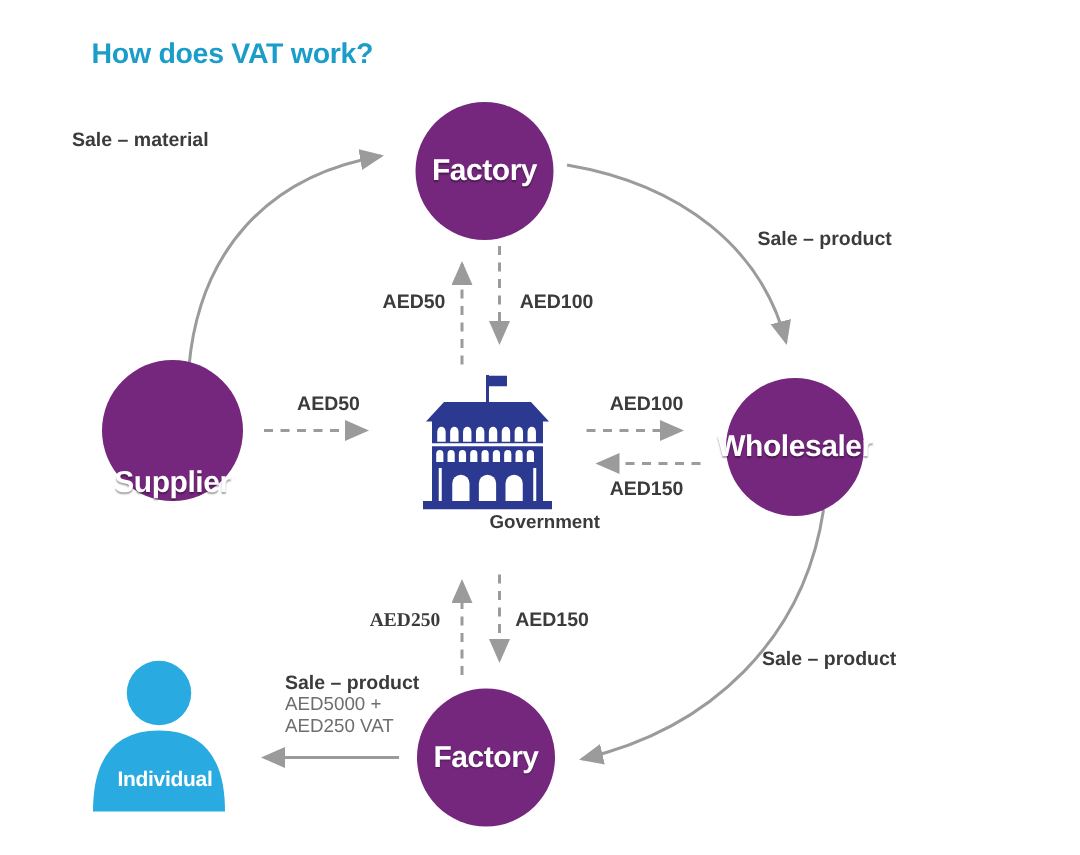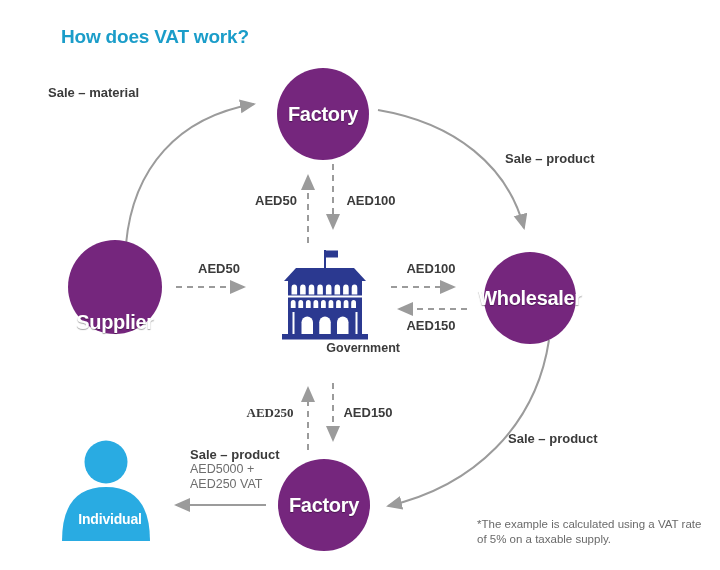--- a/index.html
+++ b/index.html
@@ -163,15 +163,14 @@
   </div>
   <div class="sale" style="left:508px;top:431px;">
     <div class="sale-title">Sale – product</div>
   </div>
   <div class="sale" style="left:190px;top:447px;">
     <div class="sale-title">Sale – product</div>
     <div>AED5000 +</div>
     <div>AED250 VAT</div>
   </div>
 
-  <div class="footnote">*The example is calculated using a VAT rate of 5% on a taxable supply.</div>
 
 </div>
 
 </body></html>

